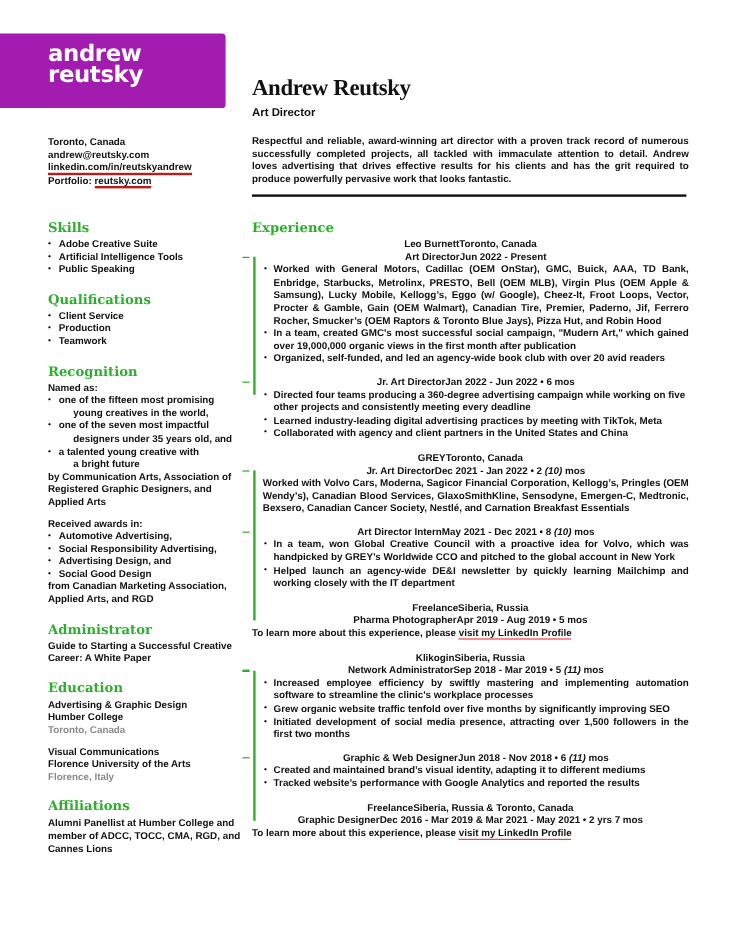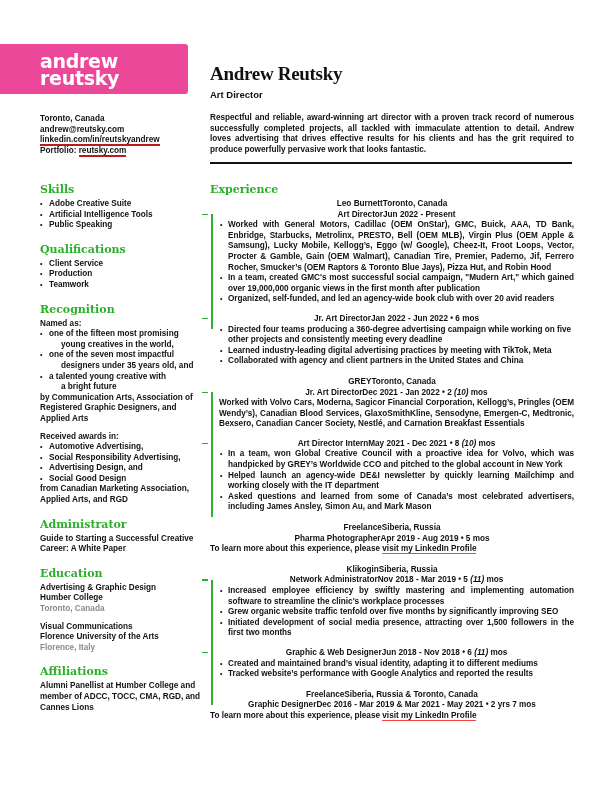--- a/index.html
+++ b/index.html
@@ -1,19 +1,19 @@
 <!DOCTYPE html>
 <html><head>
 <meta charset="utf-8">
 <style>
   * { box-sizing: border-box; margin: 0; padding: 0; }
   html, body { width: 612px; height: 791px; background: #ffffff; overflow: hidden; }
   body { position: relative; font-family: "Liberation Sans", sans-serif; color: #111; font-size: 8.2px; line-height: 10.6px; }
 
-  .logo-box { position: absolute; left: 0; top: 44px; width: 188px; height: 50px; background: #ec4899; border-radius: 0 3px 3px 0; }
+  .logo-box { position: absolute; left: 0; top: 28px; width: 188px; height: 62px; background: #a21caf; border-radius: 0 3px 3px 0; }
   .logo-text { position: absolute; left: 40px; top: 9px; color: #fff; font-family: "DejaVu Sans", sans-serif; font-weight: bold; font-size: 19px; line-height: 17px; letter-spacing: -0.3px; }
   .logo-text div { display: block; }
 
   .contact { position: absolute; left: 40px; top: 114px; width: 160px; font-weight: bold; }
   .contact .ul { border-bottom: 2px solid #b91c1c; }
 
   .name { position: absolute; left: 210px; top: 63px; font-family: Liberation Serif, serif; font-weight: bold; font-size: 19px; line-height: 22px; letter-spacing: -0.3px; }
   .title { position: absolute; left: 210px; top: 90px; font-weight: bold; font-size: 9.5px; }
   .summary { position: absolute; left: 210px; top: 113px; width: 364px; font-weight: bold; text-align: justify; }
   .divider { position: absolute; left: 210px; top: 162px; width: 362px; height: 1.5px; background: #111; }
@@ -175,21 +175,20 @@
     </div>
     <div class="role" style="margin-top:9px">
       <div class="tick" style="top:4px;left:-8px"></div>
       <div class="row">
         <span>Art Director Intern</span>
         <span><span>May 2021 - Dec 2021 • 8 </span><span class="ital">(10)</span><span> mos</span></span>
       </div>
       <ul class="role-body">
         <li class="justify">In a team, won Global Creative Council with a proactive idea for Volvo, which was handpicked by GREY’s Worldwide CCO and pitched to the global account in New York</li>
         <li class="justify">Helped launch an agency-wide DE&amp;I newsletter by quickly learning Mailchimp and working closely with the IT department</li>
-        <li class="justify">Asked questions and learned from some of Canada’s most celebrated advertisers, including James Ansley, Simon Au, and Mark Mason</li>
       </ul>
     </div>
   </div>
 
   <div class="company" style="margin-top:10px">
     <div class="row">
       <span>Freelance</span>
       <span>Siberia, Russia</span>
     </div>
     <div class="row" style="font-weight:bold">
@@ -202,21 +201,21 @@
   <div class="company" style="margin-top:10px">
     <div class="tree" style="top:15px;height:125px"></div>
     <div class="row">
       <span>Klikogin</span>
       <span>Siberia, Russia</span>
     </div>
     <div class="role">
       <div class="tick" style="top:4px;left:-8px"></div>
       <div class="row">
         <span>Network Administrator</span>
-        <span><span>Nov 2018 - Mar 2019 • 5 </span><span class="ital">(11)</span><span> mos</span></span>
+        <span><span>Sep 2018 - Mar 2019 • 5 </span><span class="ital">(11)</span><span> mos</span></span>
       </div>
       <ul class="role-body">
         <li class="justify">Increased employee efficiency by swiftly mastering and implementing automation software to streamline the clinic's workplace processes</li>
         <li>Grew organic website traffic tenfold over five months by significantly improving SEO</li>
         <li class="justify">Initiated development of social media presence, attracting over 1,500 followers in the first two months</li>
       </ul>
     </div>
     <div class="role" style="margin-top:9px">
       <div class="tick" style="top:4px;left:-8px"></div>
       <div class="row">

